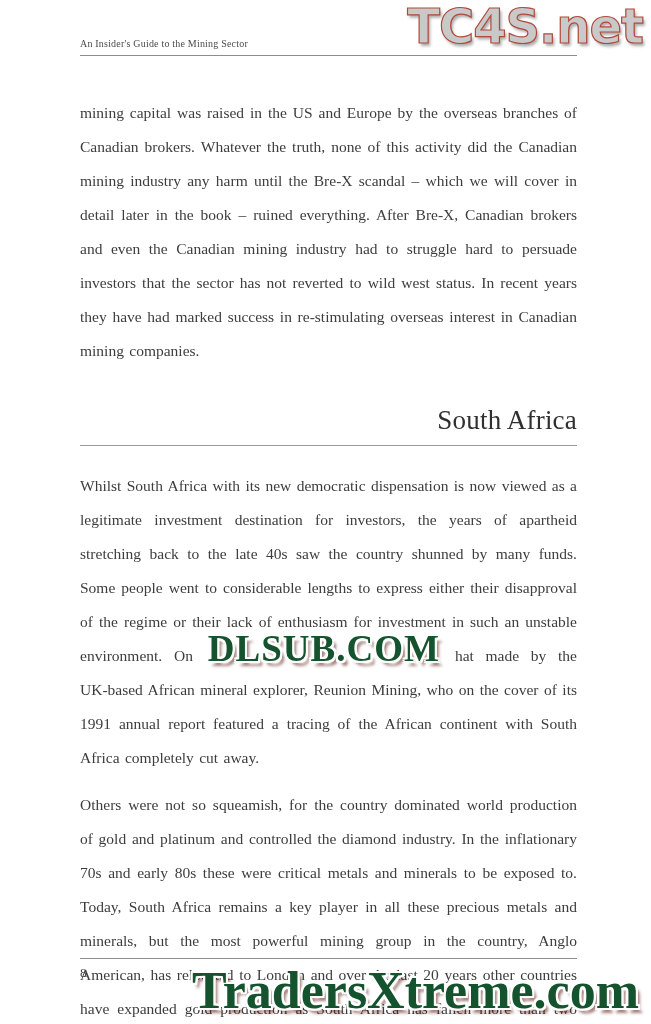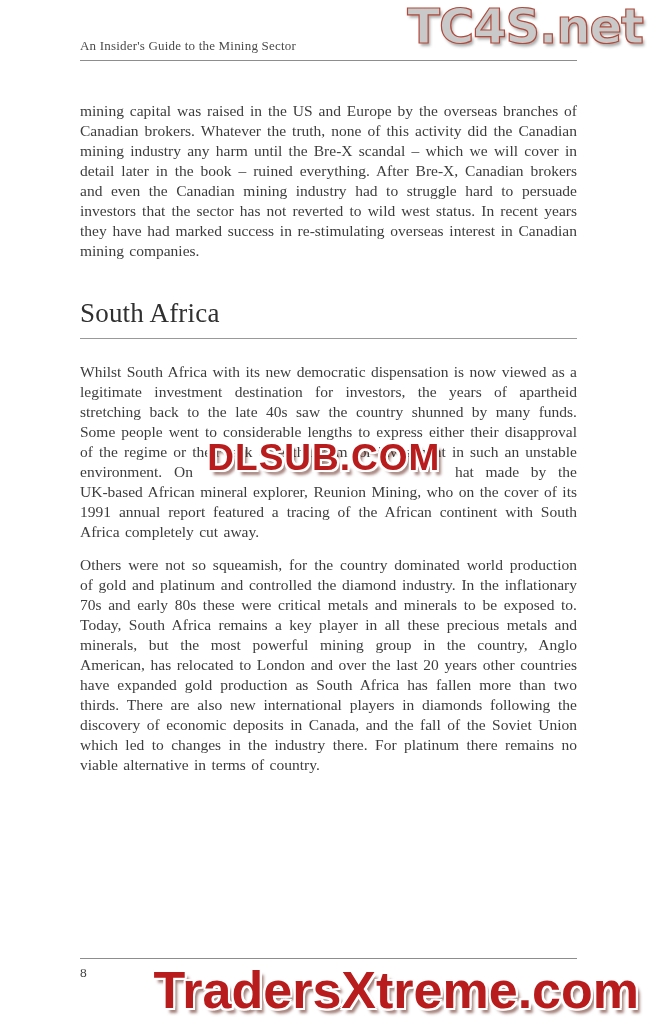--- a/index.html
+++ b/index.html
@@ -24,24 +24,24 @@
     font-size: 48px;
     line-height: 1.1;
     color: #c9c9c9;
     -webkit-text-stroke: 1.2px #b04a3c;
     text-shadow: 2px 3px 3px rgba(70,70,70,0.45);
     letter-spacing: -1px;
     z-index: 6;
     white-space: nowrap;
   }
   .wm-outline-red {
-    font-family: Liberation Sans, sans-serif;
+    font-family: Liberation Serif, serif;
     font-weight: bold;
     white-space: nowrap;
-    color: #b91c1c;
+    color: #14532d;
     text-shadow:
       -2px -2px 0 #ffffff, 2px -2px 0 #ffffff,
       -2px  2px 0 #ffffff, 2px  2px 0 #ffffff,
       -2px  0   0 #ffffff, 2px  0   0 #ffffff,
        0   -2px 0 #ffffff, 0    2px 0 #ffffff,
        4px 5px 3px rgba(90,25,15,0.55);
   }
   .wm-gap {
     position: relative;
     display: inline-block;
@@ -67,47 +67,48 @@
     z-index: 6;
   }
 
   
   .content {
     position: relative;
     padding: 0 74px 0 80px;
   }
   .running-title {
     margin-top: 38px;
-    font-size: 13px;
+    font-size: 10px;
     letter-spacing: 0.2px;
     color: #4a4a4a;
   }
   .rule {
     border: none;
     border-top: 1px solid #8d8d8d;
     margin: 0;
   }
   .header-rule { margin-top: 6px; }
 
   .body-text p {
     margin: 0 0 13px 0;
     font-size: 15.5px;
-    line-height: 20px;
+    line-height: 34px;
     text-align: justify;
     word-spacing: 1.5px;
     color: #3d3d3d;
   }
   .para-first { margin-top: 40px !important; }
 
   .section-heading {
     margin: 37px 0 0 0;
     font-size: 27px;
     font-weight: normal;
     color: #303030;
     letter-spacing: 0.2px;
+    text-align: right;
   }
   .heading-rule { margin: 9px 0 23px 0; border-top: 1px solid #999; }
 
   .footer {
     position: absolute;
     left: 80px;
     right: 74px;
     top: 958px;
   }
   .page-number {

